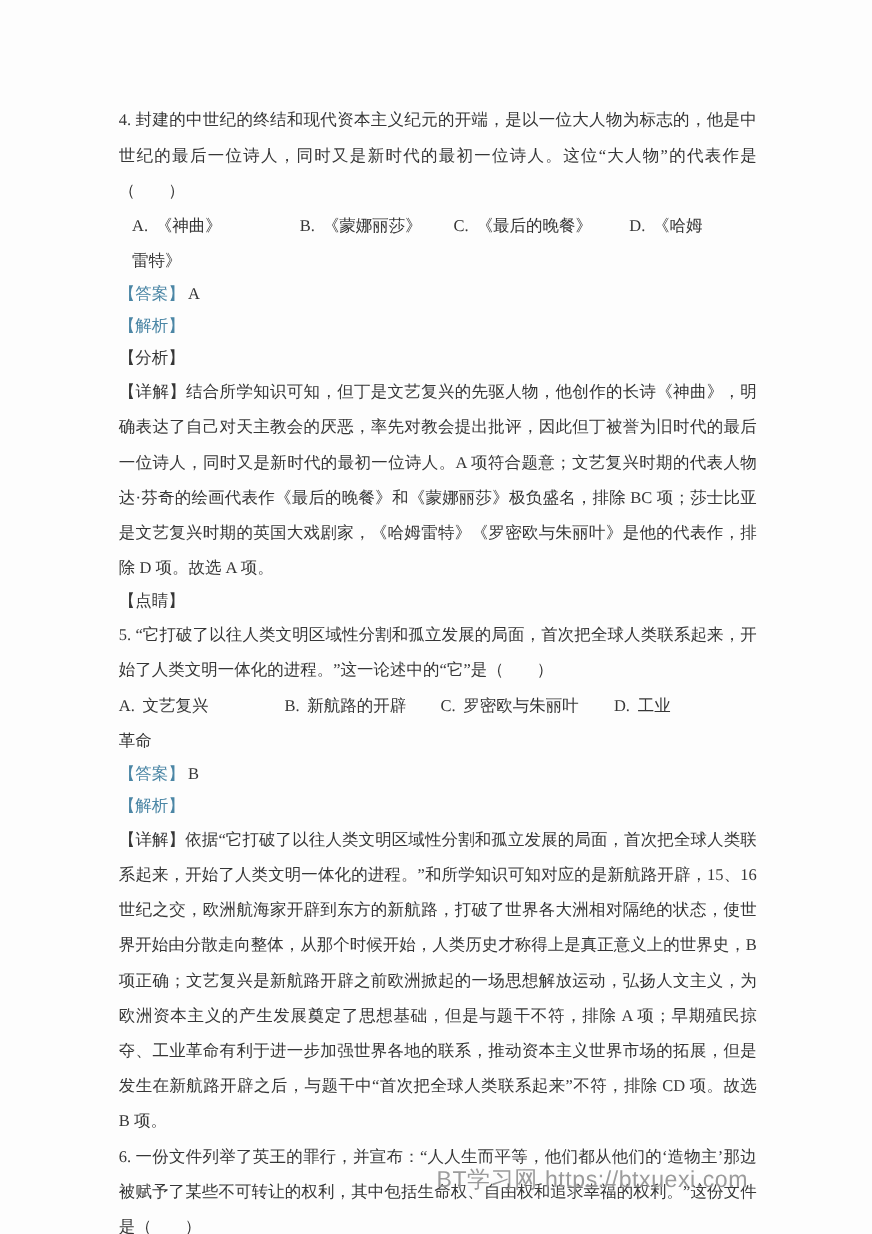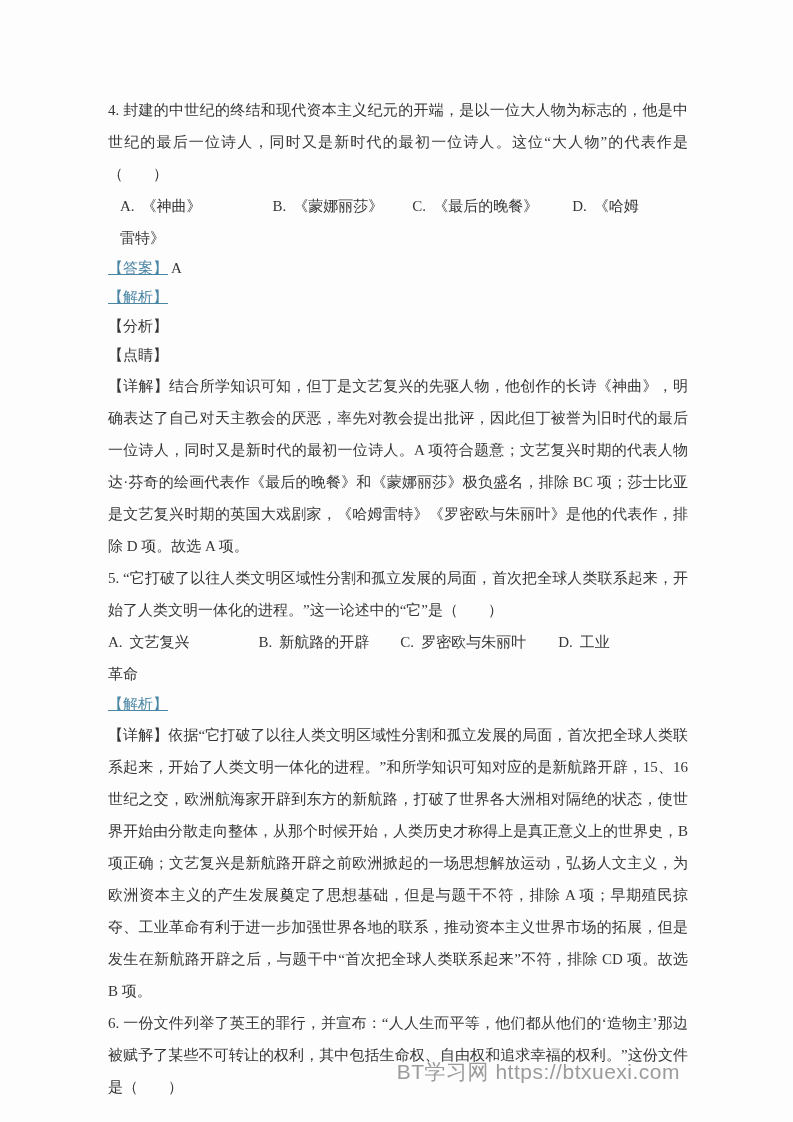--- a/index.html
+++ b/index.html
@@ -18,21 +18,21 @@
     top: 94px;
     width: 580px;
     font-size: 15px;
   }
   .para {
     margin: 0;
     line-height: 32px;
     text-align: justify;
   }
   .tight { line-height: 29px; text-align: left; }
-  .blue { color: #4b86a5; text-decoration: underline; }
+  .blue { color: #4b86a5; }
   .okey { margin-right: 7px; }
   .ansval { margin-left: 3px; }
   .options { text-align: left; }
   .options-q4 { width: 525px; margin-left: 12px; }
   .options-q5 { width: 508px; }
   .gap { display: inline-block; height: 1px; }
   .g1-q4 { width: 71px; }
   .g2-q4 { width: 29px; }
   .g3-q4 { width: 34px; }
   .g1-q5 { width: 69px; }
@@ -53,27 +53,28 @@
 
 <div class="page">
   <div class="content">
 
     <section>
       <p class="para">4. 封建的中世纪的终结和现代资本主义纪元的开端，是以一位大人物为标志的，他是中世纪的最后一位诗人，同时又是新时代的最初一位诗人。这位“大人物”的代表作是（　　）</p>
       <p class="para options options-q4"><span><span class="okey">A.</span><span>《神曲》</span></span><span class="gap g1-q4"></span><span><span class="okey">B.</span><span>《蒙娜丽莎》</span></span><span class="gap g2-q4"></span><span><span class="okey">C.</span><span>《最后的晚餐》</span></span><span class="gap g3-q4"></span><span><span class="okey">D.</span><span>《哈姆雷特》</span></span></p>
       <p class="para tight"><span class="blue">【答案】</span><span class="ansval">A</span></p>
       <p class="para tight"><span class="blue">【解析】</span></p>
       <p class="para tight"><span>【分析】</span></p>
+      <p class="para"><span>【详解】</span><span>结合所学知识可知，但丁是文艺复兴的先驱人物，他创作的长诗《神曲》，明确表达了自己对天主教会的厌恶，率先对教会提出批评，因此但丁被誉为旧时代的最后一位诗人，同时又是新时代的最初一位诗人。A 项符合题意；文艺复兴时期的代表人物达·芬奇的绘画代表作《最后的晚餐》和《蒙娜丽莎》极负盛名，排除 BC 项；莎士比亚是文艺复兴时期的英国大戏剧家，《哈姆雷特》《罗密欧与朱丽叶》是他的代表作，排除 D 项。故选 A 项。</span></p>
       <p class="para tight"><span>【点睛】</span></p>
-      <p class="para"><span>【详解】</span><span>结合所学知识可知，但丁是文艺复兴的先驱人物，他创作的长诗《神曲》，明确表达了自己对天主教会的厌恶，率先对教会提出批评，因此但丁被誉为旧时代的最后一位诗人，同时又是新时代的最初一位诗人。A 项符合题意；文艺复兴时期的代表人物达·芬奇的绘画代表作《最后的晚餐》和《蒙娜丽莎》极负盛名，排除 BC 项；莎士比亚是文艺复兴时期的英国大戏剧家，《哈姆雷特》《罗密欧与朱丽叶》是他的代表作，排除 D 项。故选 A 项。</span></p>
     </section>
 
     <section>
       <p class="para">5. “它打破了以往人类文明区域性分割和孤立发展的局面，首次把全球人类联系起来，开始了人类文明一体化的进程。”这一论述中的“它”是（　　）</p>
       <p class="para options options-q5"><span><span class="okey">A.</span><span>文艺复兴</span></span><span class="gap g1-q5"></span><span><span class="okey">B.</span><span>新航路的开辟</span></span><span class="gap g2-q5"></span><span><span class="okey">C.</span><span>罗密欧与朱丽叶</span></span><span class="gap g3-q5"></span><span><span class="okey">D.</span><span>工业革命</span></span></p>
+      <p class="para tight"><span class="blue">【答案】</span><span class="ansval">B</span></p>
       <p class="para tight"><span class="blue">【解析】</span></p>
       <p class="para"><span>【详解】</span><span>依据“它打破了以往人类文明区域性分割和孤立发展的局面，首次把全球人类联系起来，开始了人类文明一体化的进程。”和所学知识可知对应的是新航路开辟，15、16 世纪之交，欧洲航海家开辟到东方的新航路，打破了世界各大洲相对隔绝的状态，使世界开始由分散走向整体，从那个时候开始，人类历史才称得上是真正意义上的世界史，B 项正确；文艺复兴是新航路开辟之前欧洲掀起的一场思想解放运动，弘扬人文主义，为欧洲资本主义的产生发展奠定了思想基础，但是与题干不符，排除 A 项；早期殖民掠夺、工业革命有利于进一步加强世界各地的联系，推动资本主义世界市场的拓展，但是发生在新航路开辟之后，与题干中“首次把全球人类联系起来”不符，排除 CD 项。故选 B 项。</span></p>
     </section>
 
     <section>
       <p class="para">6. 一份文件列举了英王的罪行，并宣布：“人人生而平等，他们都从他们的‘造物主’那边被赋予了某些不可转让的权利，其中包括生命权、自由权和追求幸福的权利。”这份文件是（　　）</p>
     </section>
 
   </div>
 

